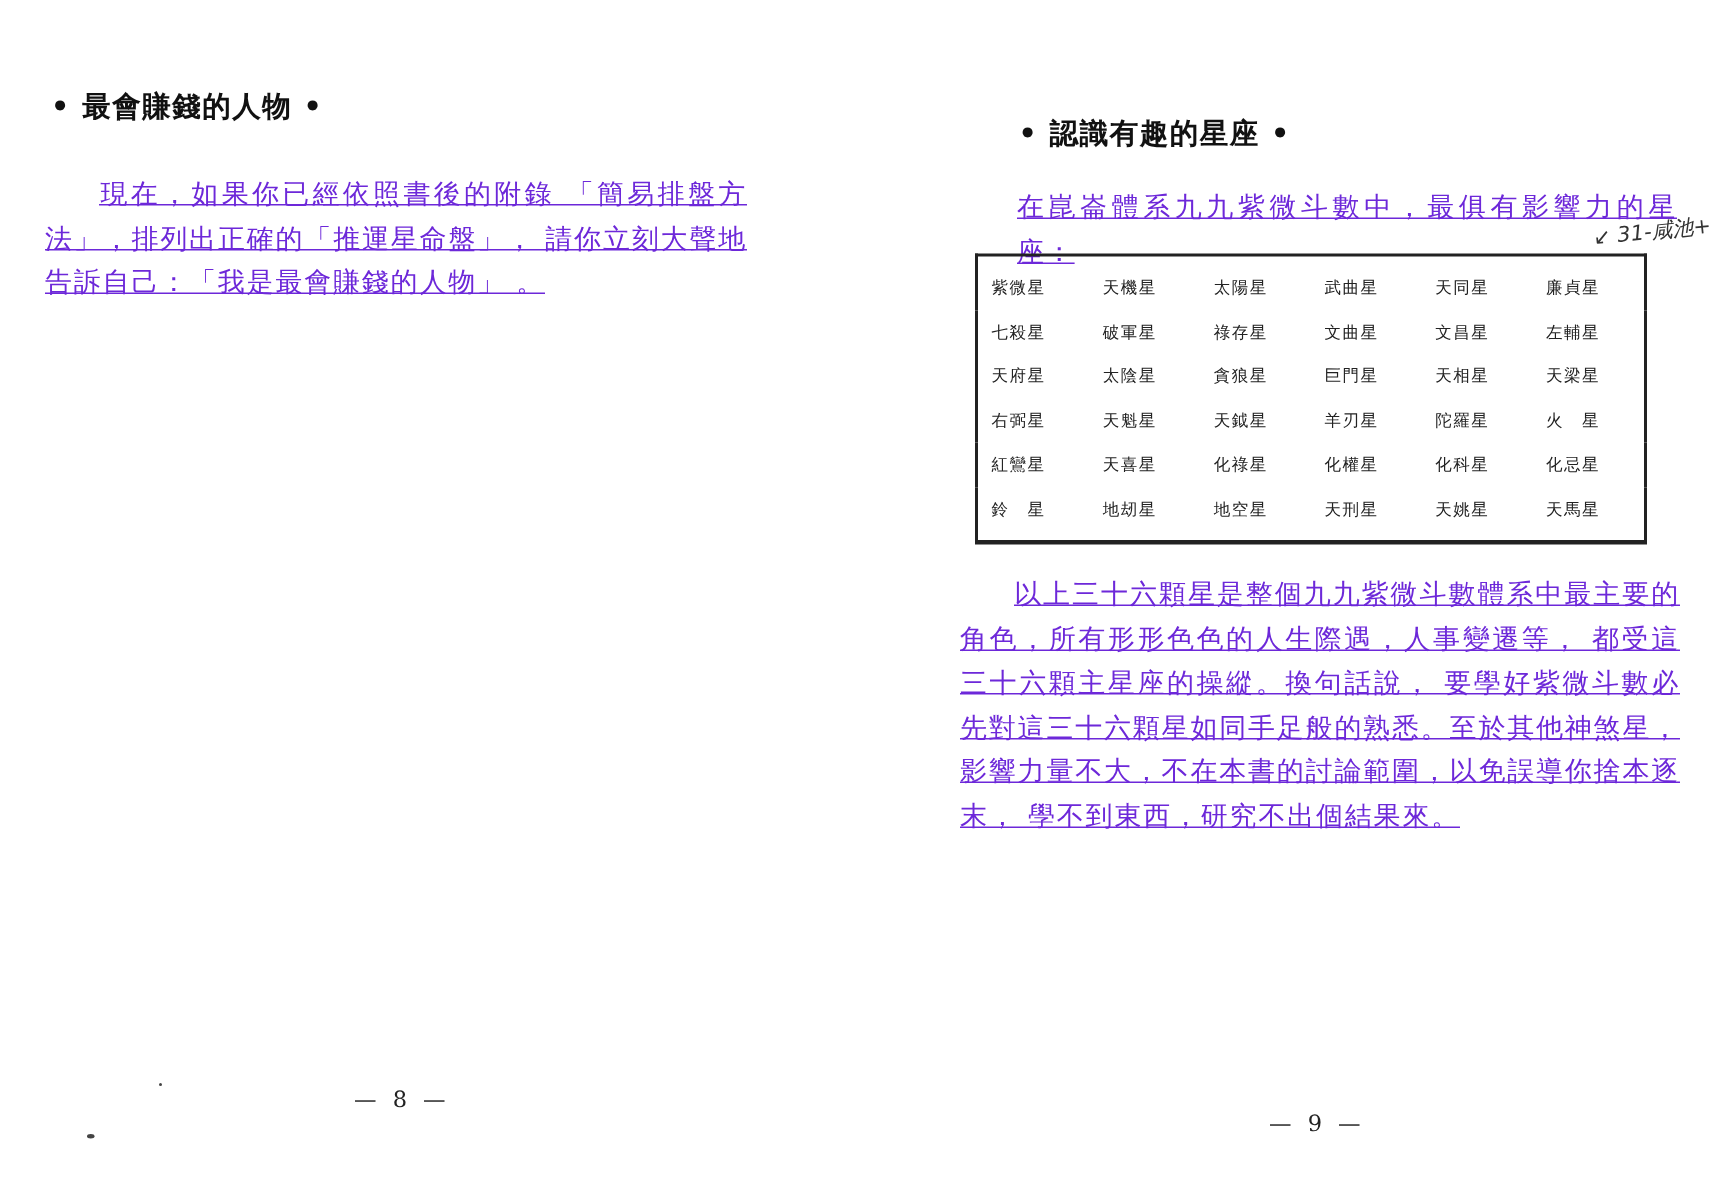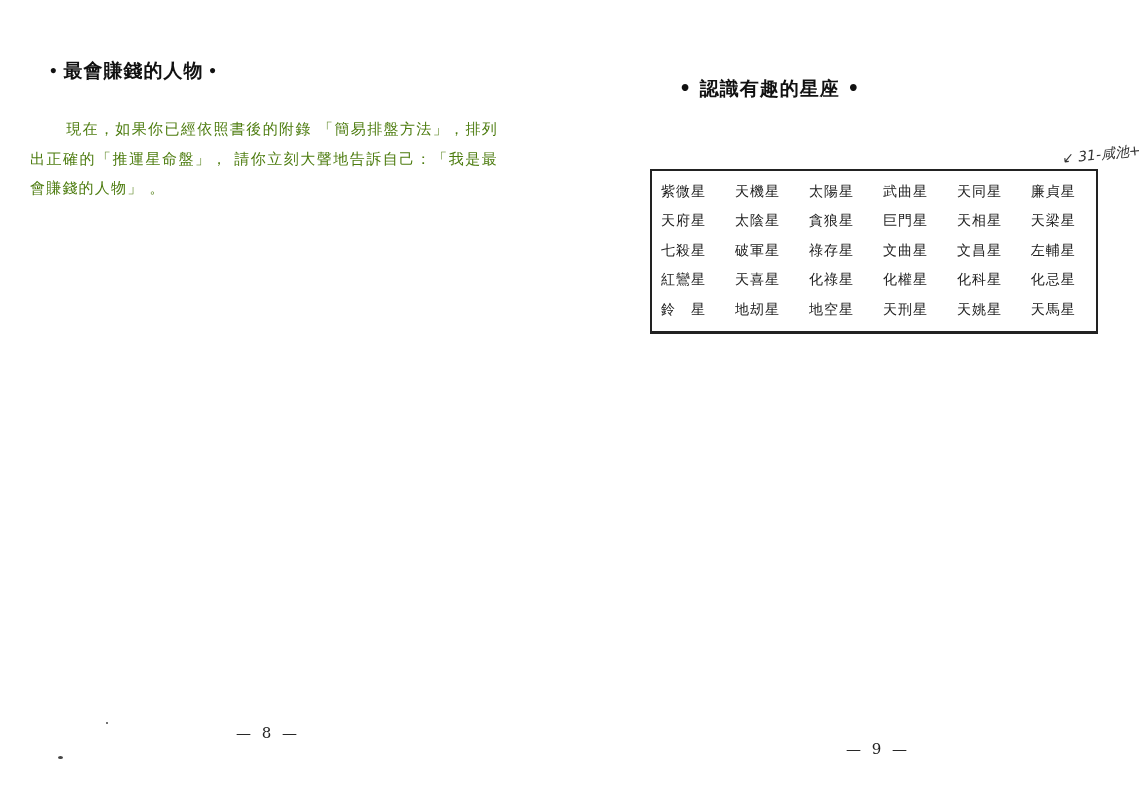--- a/index.html
+++ b/index.html
@@ -8,109 +8,119 @@
       font-family: "DejaVu Serif", "Liberation Serif", serif; color: #1a1a1a;
     }
     .page { position: absolute; top: 0; height: 793px; }
     .page-left { left: 0; width: 560px; }
     .page-right { left: 600px; width: 546px; }
     .heading {
       position: absolute; font-family: "DejaVu Sans", "Liberation Sans", sans-serif;
       font-weight: bold; font-size: 19px; letter-spacing: 1px; color: #111;
     }
     .para {
-      position: absolute; font-size: 15px; line-height: 29.5px; letter-spacing: 1.2px;
-      color: #4d7c0f; text-align: justify; margin: 0;
+      position: absolute; font-size: 18px; line-height: 29.5px; letter-spacing: 1.2px;
+      color: #6d28d9; text-align: justify; margin: 0; text-decoration: underline;
     }
     .para .indent { display: inline-block; width: 36px; }
     .star-table {
       position: absolute; border: 2px solid #222; border-top-width: 2px; border-bottom-width: 3px;
       border-collapse: collapse;
     }
     .star-table td {
-      font-size: 14px; padding: 0 9px; height: 29.5px; letter-spacing: 1px; color: #222;
+      font-size: 11px; padding: 0 9px; height: 29.5px; letter-spacing: 1px; color: #222;
       white-space: nowrap; text-align: left;
     }
     .star-table tr:first-child td { padding-top: 6px; }
     .star-table tr:last-child td { padding-bottom: 6px; }
     .page-number {
       position: absolute; font-size: 15px; color: #222; letter-spacing: 3px;
       font-family: "DejaVu Serif", serif;
     }
     .annotation {
       position: absolute; font-family: "DejaVu Sans", sans-serif; font-size: 14px; color: #333;
       font-style: italic; transform: rotate(-6deg); white-space: nowrap;
     }
     .wavy { text-decoration: underline wavy #333; text-underline-offset: 5px; }
     .bold { font-weight: bold; }
     .speck { position: absolute; background: #444; border-radius: 50%; }
   </style>
 </head>
 <body>
 
 <div class="page page-left">
-  <div class="heading" style="left:50px; top:58px;font-family:Liberation Serif, serif;">• 最會賺錢的人物 •</div>
+  <div class="heading" style="left:34px; top:58px;">• 最會賺錢的人物 •</div>
 
   <p class="para" style="left:30px; top:115px; width:468px;"><span class="indent"></span><span>現在，如果你已經依照書後的附錄 「簡易排盤方法」，排列出正確的「推運星命盤」， 請你立刻大聲地告訴自己：「我是最會賺錢的人物」 。</span></p>
 
 
 
   <div class="page-number" style="left:236px; top:724px;">— 8 —</div>
   <div class="speck" style="left:58px; top:756px; width:5px; height:3px;"></div>
   <div class="speck" style="left:106px; top:722px; width:2px; height:2px;"></div>
 </div>
 
 <div class="page page-right">
   <div class="heading" style="left:48px; top:76px;margin-left:31px;">• 認識有趣的星座 •</div>
 
+  <div class="para" style="left:78px; top:124px; width:440px;">在崑崙體系九九紫微斗數中，最俱有影響力的星座：</div>
   <div class="annotation" style="left:462px; top:146px;">
     <span>↙</span> <span>31-咸池+</span>
   </div>
 
   <table class="star-table" style="left:50px; top:169px; width:448px;">
     <tbody>
       <tr>
         <td>紫微星</td>
         <td>天機星</td>
         <td>太陽星</td>
         <td>武曲星</td>
         <td>天同星</td>
         <td>廉貞星</td>
       </tr>
       <tr>
+        <td>七殺星</td>
+        <td>破軍星</td>
+        <td>祿存星</td>
+        <td>文曲星</td>
+        <td>文昌星</td>
+        <td>左輔星</td>
+      </tr>
+      <tr>
         <td>天府星</td>
         <td>太陰星</td>
         <td>貪狼星</td>
         <td>巨門星</td>
         <td>天相星</td>
         <td>天梁星</td>
       </tr>
       <tr>
-        <td>七殺星</td>
-        <td>破軍星</td>
-        <td>祿存星</td>
-        <td>文曲星</td>
-        <td>文昌星</td>
-        <td>左輔星</td>
+        <td>右弼星</td>
+        <td>天魁星</td>
+        <td>天鉞星</td>
+        <td>羊刃星</td>
+        <td>陀羅星</td>
+        <td>火　星</td>
       </tr>
       <tr>
         <td>紅鸞星</td>
         <td>天喜星</td>
         <td>化祿星</td>
         <td>化權星</td>
         <td>化科星</td>
         <td>化忌星</td>
       </tr>
       <tr>
         <td>鈴　星</td>
         <td>地刼星</td>
         <td>地空星</td>
         <td>天刑星</td>
         <td>天姚星</td>
         <td>天馬星</td>
       </tr>
     </tbody>
   </table>
 
+  <p class="para" style="left:40px; top:382px; width:480px;"><span class="indent"></span><span>以上三十六顆星是整個九九紫微斗數體系中最主要的 角色，所有形形色色的人生際遇，人事變遷等， 都受這三十六顆主星座的操縱。換句話說， 要學好紫微斗數必先對這三十六顆星如同手足般的熟悉。至於其他神煞星， 影響力量不大，不在本書的討論範圍，以免誤導你捨本逐末， 學不到東西，研究不出個結果來。</span></p>
 
 
   <div class="page-number" style="left:246px; top:740px;">— 9 —</div>
 </div>
 
 </body></html>

